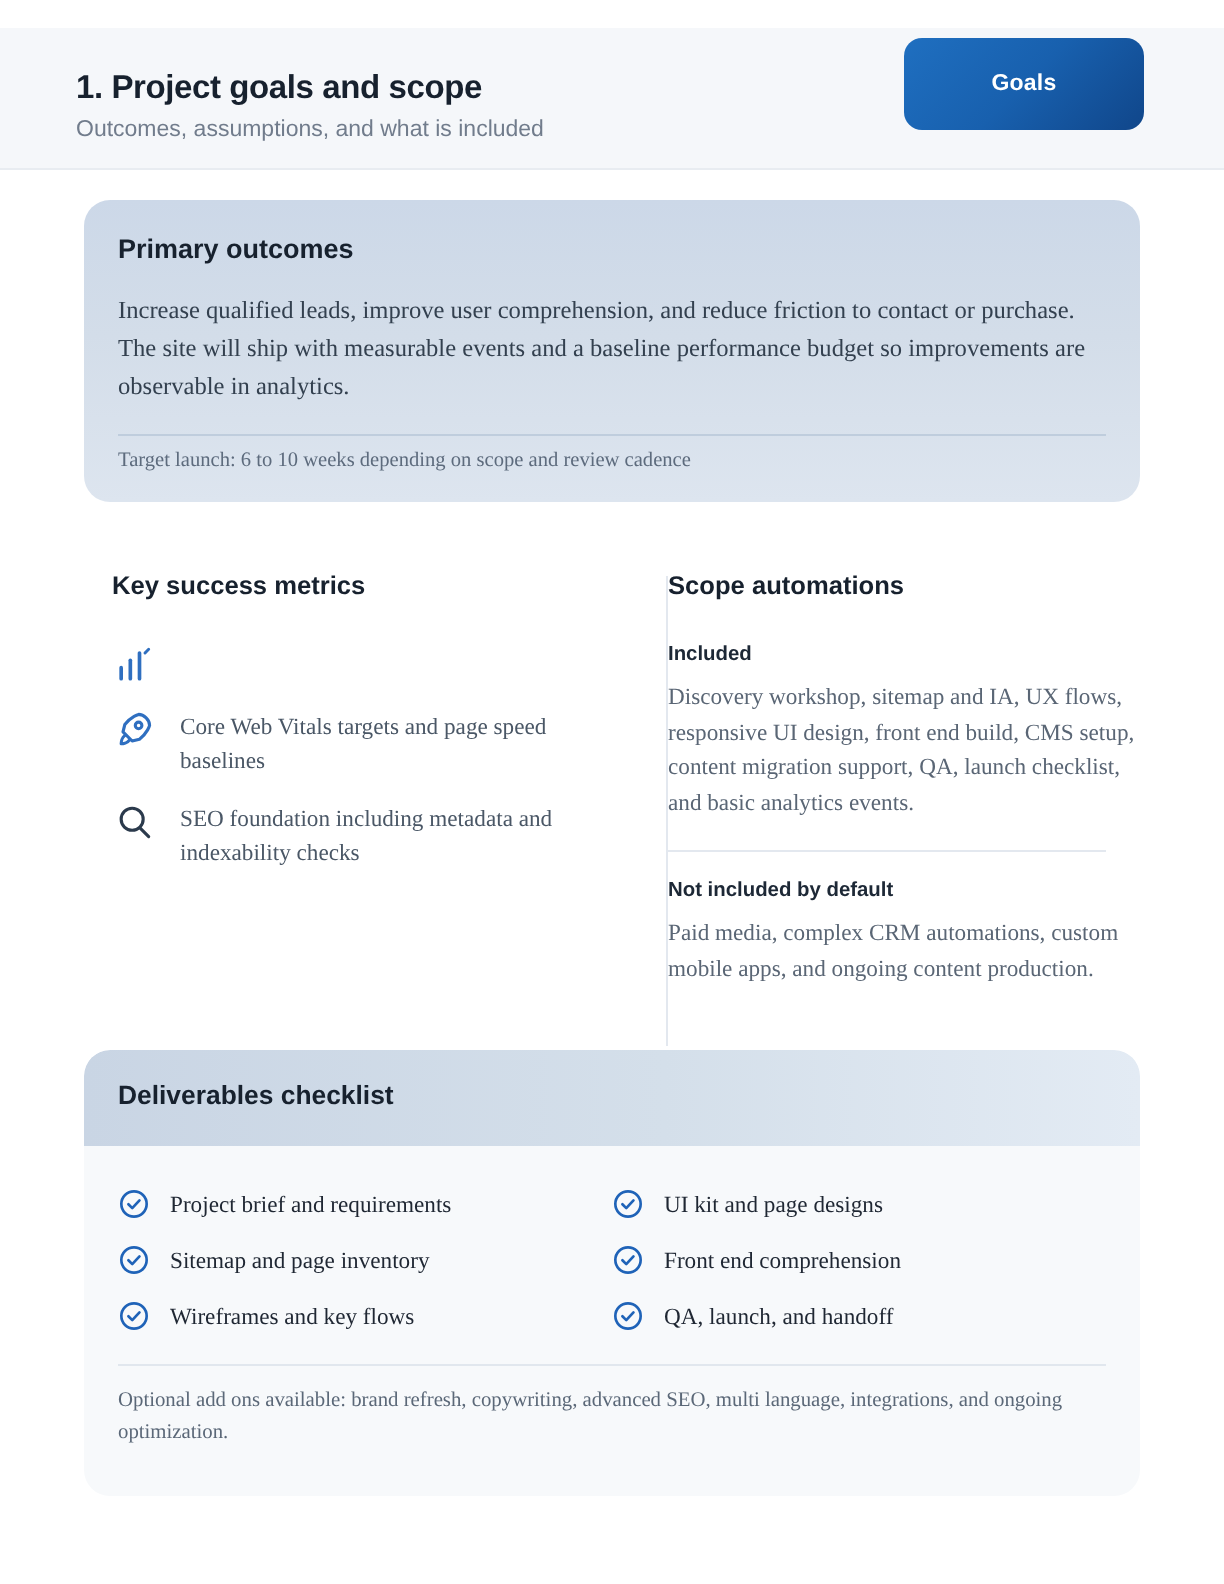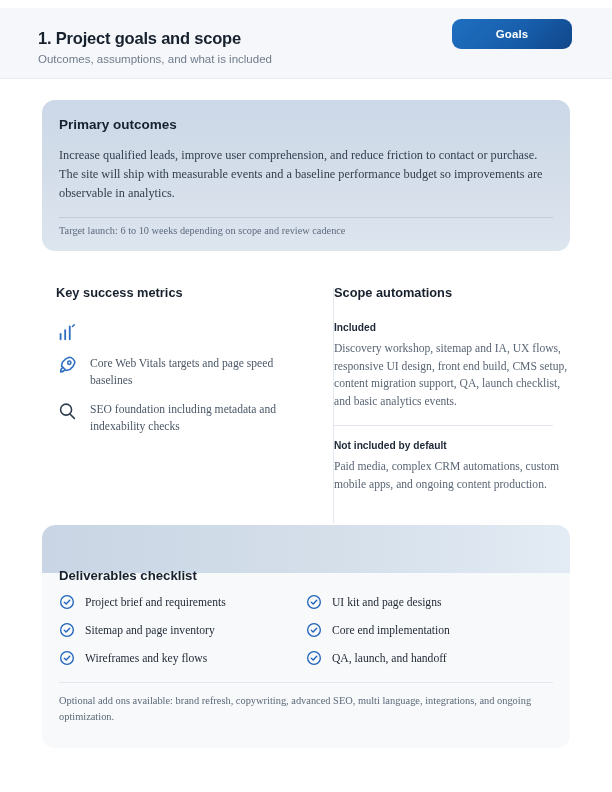--- a/index.html
+++ b/index.html
@@ -7,21 +7,21 @@
   body {
     background:#ffffff;
     font-family:"Liberation Serif", serif;
     color:#1f2733;
     position:relative;
     overflow:hidden;
   }
 
   
   .header {
-    position:absolute; left:0; top:8px; width:612px; height:71px;
+    position:absolute; left:0; top:14px; width:612px; height:71px;
     background:#f5f7fa;
     border-bottom:1px solid #e8ecf1;
     padding-left:17px;
   }
   .header-title {
     position:absolute; left:38px; top:21px;
     font-family:"Liberation Sans", sans-serif;
     font-weight:bold;
     font-size:16.5px;
     letter-spacing:-0.2px;
@@ -30,21 +30,21 @@
   }
   .header-sub {
     position:absolute; left:38px; top:45px;
     font-family:Liberation Sans, sans-serif;
     font-size:11.5px;
     color:#717c8c;
     white-space:nowrap;
   }
   .goals-button {
     position:absolute; left:452px; top:19px;
-    width:120px; height:30px;
+    width:120px; height:46px;
     border-radius:9px;
     border:none;
     background:linear-gradient(135deg,#1f6fc0 0%,#1860ae 50%,#10468a 100%);
     color:#ffffff;
     font-family:"Liberation Sans", sans-serif;
     font-weight:bold;
     font-size:11.5px;
     letter-spacing:0.1px;
     cursor:pointer;
     display:flex; align-items:center; justify-content:center;
@@ -154,21 +154,20 @@
     position:absolute; left:0; top:0; width:528px; height:48px;
     background:linear-gradient(90deg,#c9d5e4 0%,#d4dfea 55%,#e3ebf4 100%);
     border-radius:13px 13px 0 0;
   }
   .deliverables-title {
     position:absolute; left:17px; top:15px;
     font-family:"Liberation Sans", sans-serif;
     font-weight:bold;
     font-size:13.2px;
     color:#17212e;
-    margin-top:28px;
   }
   .check-grid {
     position:absolute; left:17px; top:63px;
     width:494px;
     display:flex;
   }
   .check-col { width:247px; }
   .check-row {
     display:flex; align-items:center;
     height:28px;
@@ -305,21 +304,21 @@
         </span>
         <span class="check-text">UI kit and page designs</span>
       </div>
       <div class="check-row">
         <span class="check-icon">
           <svg viewBox="0 0 24 24" fill="none" stroke="currentColor" stroke-width="2" stroke-linecap="round" stroke-linejoin="round">
             <circle cx="12" cy="12" r="9.5"></circle>
               <path d="M7.8 12.2l2.9 2.9 5.4-5.8"></path>
           </svg>
         </span>
-        <span class="check-text">Core end implementation</span>
+        <span class="check-text">Front end comprehension</span>
       </div>
       <div class="check-row">
         <span class="check-icon">
           <svg viewBox="0 0 24 24" fill="none" stroke="currentColor" stroke-width="2" stroke-linecap="round" stroke-linejoin="round">
             <circle cx="12" cy="12" r="9.5"></circle>
               <path d="M7.8 12.2l2.9 2.9 5.4-5.8"></path>
           </svg>
         </span>
         <span class="check-text">QA, launch, and handoff</span>
       </div>

